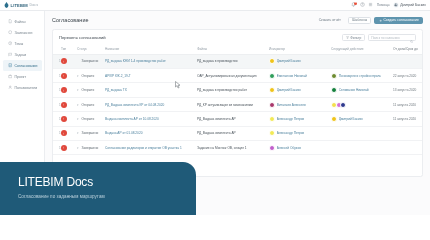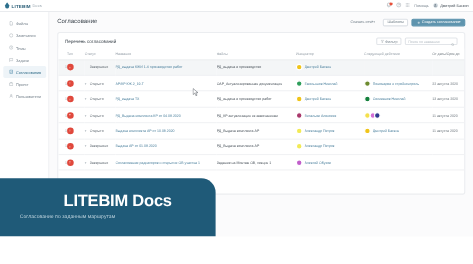--- a/index.html
+++ b/index.html
@@ -143,21 +143,21 @@
 
   
   .cursor { position: absolute; left: 130px; top: 64px; width: 6px; height: 8px; }
 
   
   .banner {
     position: absolute; left: 0; bottom: 0; width: 196px; height: 53px;
     background: #1f5a78; border-top-right-radius: 13px;
     padding: 13px 0 0 18px; color: #ffffff; overflow: hidden;
   }
-  .banner-title { font-size: 15px; font-weight: bold; letter-spacing: -.2px; line-height: 15px; text-align: center; }
+  .banner-title { font-size: 12px; font-weight: normal; letter-spacing: -.2px; line-height: 15px; }
   .banner-sub { font-size: 4.6px; color: #bcd2dd; margin-top: 3.5px; letter-spacing: .05px; }
 </style>
 </head>
 <body>
 
 <div id="app">
 
   <div class="topbar">
     <div class="brand">
       <span class="brand-mark">

